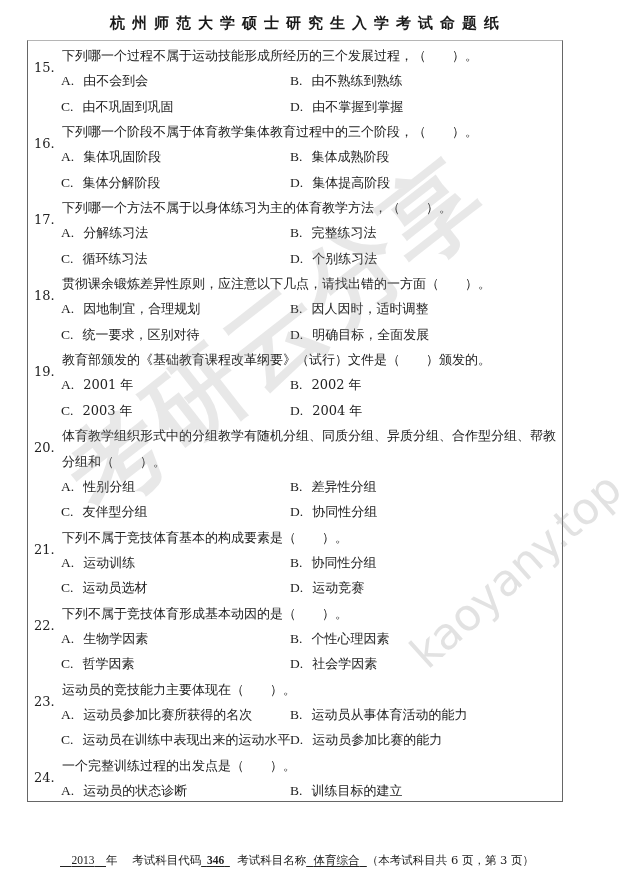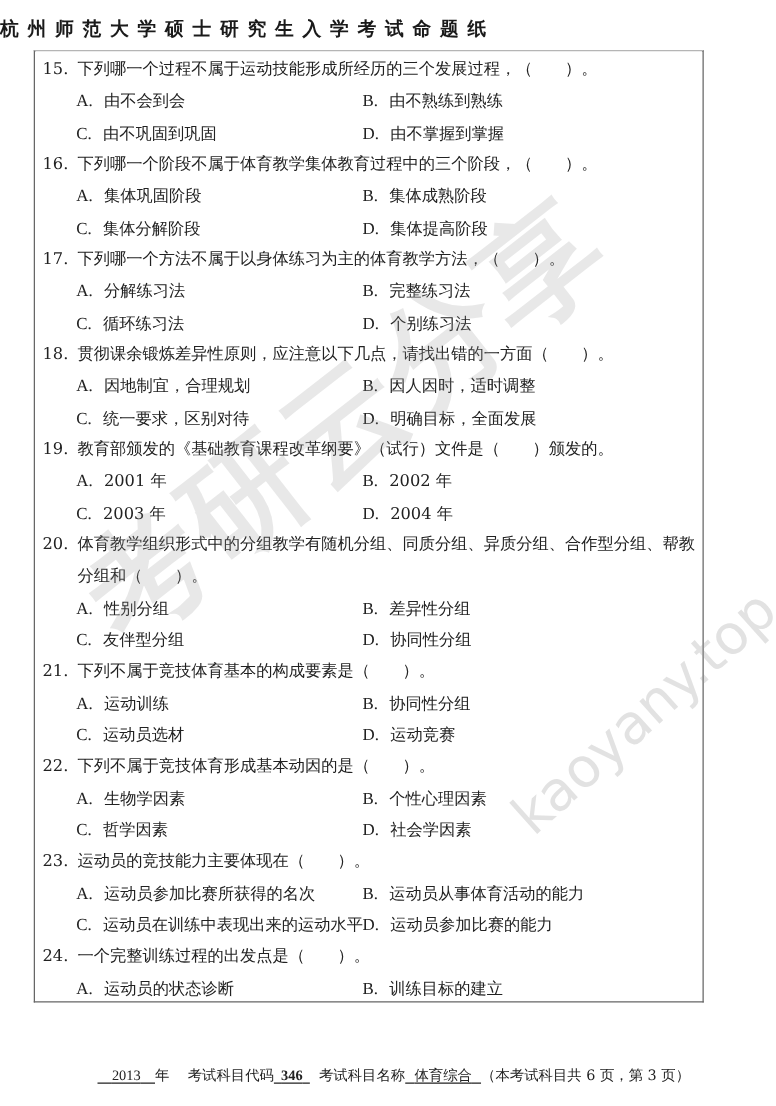--- a/index.html
+++ b/index.html
@@ -2,43 +2,43 @@
 <html><head>
 <meta charset="utf-8">
 <style>
   html, body { margin: 0; padding: 0; background: #ffffff; }
   body {
     width: 621px; height: 885px; position: relative; overflow: hidden;
     font-family: "DejaVu Serif", "Liberation Serif", serif;
     color: #222;
   }
   .title {
-    position: absolute; top: 14px; left: 0; width: 506px; text-align: left;
+    position: absolute; top: 14px; left: 0; width: 506px; text-align: right;
     font-size: 15px; font-weight: bold; letter-spacing: 7px; color: #1a1a1a;
     font-family: "DejaVu Sans", "Liberation Sans", sans-serif;
   }
   .frame {
     position: absolute; left: 27px; top: 40px; width: 536px; height: 762px;
     border-top: 1.5px solid #b5b5b5; border-left: 1px solid #666;
     border-right: 1px solid #666; border-bottom: 1px solid #666;
     box-sizing: border-box;
   }
   .content { position: absolute; left: 34px; top: 43px; width: 526px; }
   .line {
     height: 25.35px; line-height: 25.35px; font-size: 13px; white-space: nowrap;
     position: relative;
   }
-  .qnum { position: absolute; left: 0; }
+  .qnum { position: absolute; left: 0; margin-top: 12px; }
   .qtext { position: absolute; left: 28px; }
   .opt { position: absolute; }
   .opt.left { left: 27px; }
   .opt.right { left: 256px; }
   .opt .letter { font-family: "Liberation Serif", serif; font-size: 13.5px; margin-right: 9px; }
   .footer {
-    position: absolute; top: 853px; left: 78px; font-size: 11.5px; white-space: nowrap; color: #222;
+    position: absolute; top: 853px; left: 60px; font-size: 11.5px; white-space: nowrap; color: #222;
   }
   .footer .u { text-decoration: underline; text-underline-offset: 2px; }
   .footer .num { font-family: "Liberation Serif", serif; }
   .watermark {
     position: absolute; pointer-events: none; color: rgba(150,150,150,0.22);
     font-family: "DejaVu Serif", serif; font-weight: bold;
   }
   .wm-cn { left: 40px; top: 440px; font-size: 96px; transform: rotate(-38deg); transform-origin: left top; letter-spacing: 4px; }
   .wm-url { left: 400px; top: 640px; font-size: 44px; transform: rotate(-42deg); transform-origin: left top;
     font-family: "DejaVu Sans", sans-serif; font-weight: normal; color: rgba(150,150,150,0.28); }

